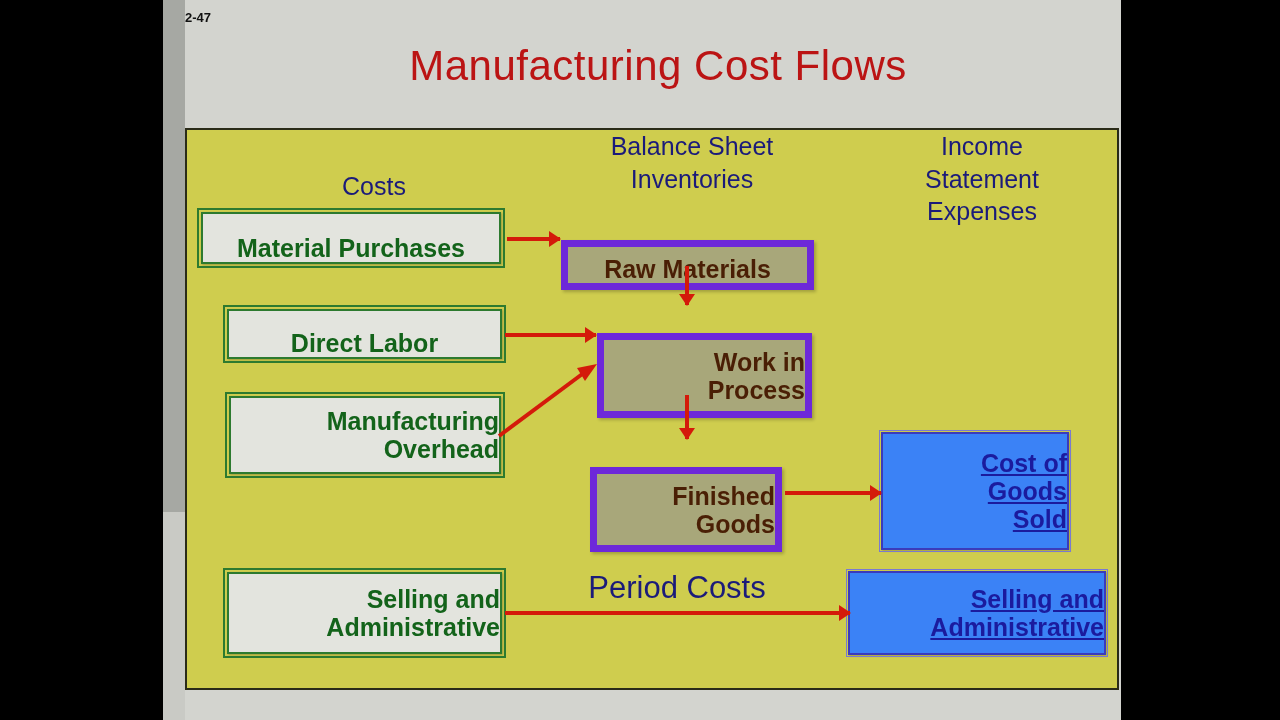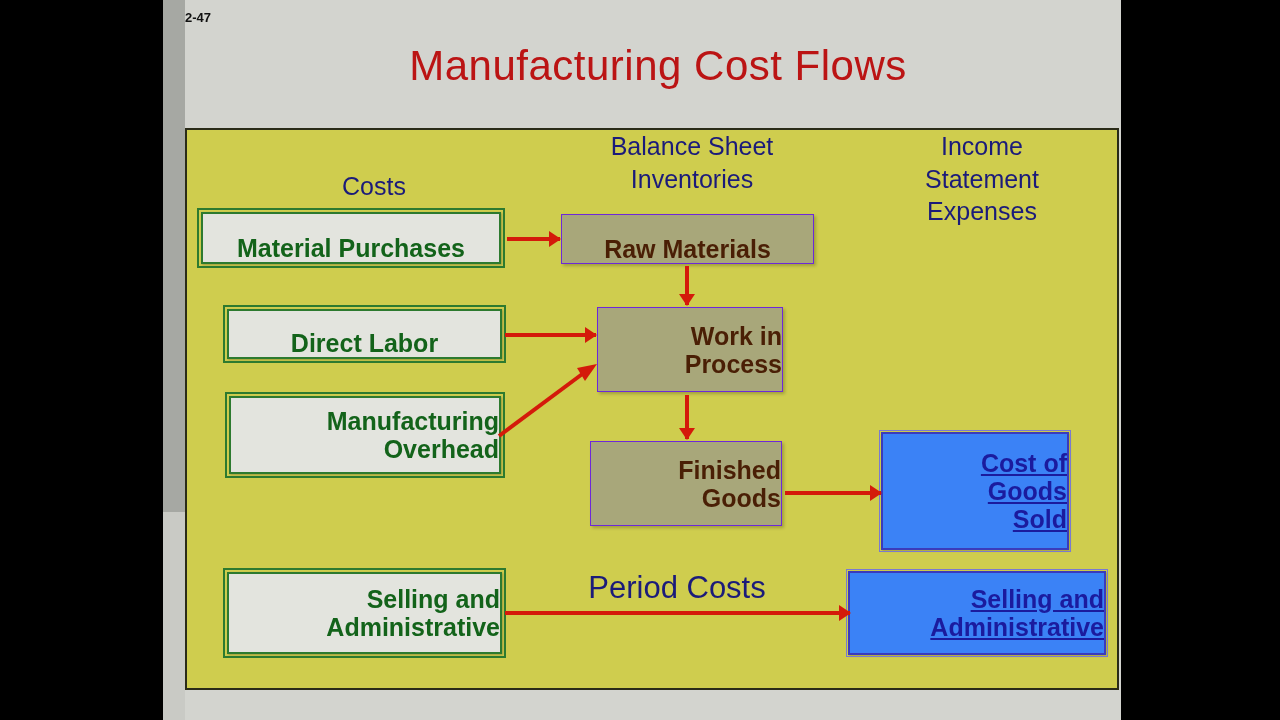--- a/index.html
+++ b/index.html
@@ -86,22 +86,23 @@
     border:2px solid #2d7a2f;
     outline:2px solid #2d7a2f;
     outline-offset:2px;
     box-shadow:1px 1px 2px rgba(0,0,0,.25);
   }
   
   .box-inv{
     background:#a8a77a;
     color:#4a1f05;
     font-size:25px;
-    border:1px solid #6d28d9;
+    border:7px solid #6d28d9;
     box-shadow:2px 2px 3px rgba(0,0,0,.22);
+    margin-top:26px;
   }
   
   .box-is{
     background:#3b82f6;
     color:#1b1b9e;
     font-size:25px;
     border:2px solid #3b3bbb;
     outline:1px solid #7a7ad0;
     outline-offset:1px;
     box-shadow:1px 1px 2px rgba(0,0,0,.22);
@@ -180,21 +181,21 @@
 
       <div class="box box-cost" style="left:40px;top:442px;width:275px;height:82px;flex-direction:column;">
         <div>Selling and</div>
         <div>Administrative</div>
       </div>
 
       <div class="box box-inv" style="left:374px;top:84px;width:253px;height:50px;">
         <span>Raw Materials</span>
       </div>
 
-      <div class="box box-inv" style="left:410px;top:177px;width:186px;height:85px;flex-direction:column;padding-left:40px;">
+      <div class="box box-inv" style="left:410px;top:177px;width:215px;height:85px;flex-direction:column;padding-left:40px;">
         <div>Work in</div>
         <div>Process</div>
       </div>
 
       <div class="box box-inv" style="left:403px;top:311px;width:192px;height:85px;flex-direction:column;">
         <div>Finished</div>
         <div>Goods</div>
       </div>
 
       <div class="box box-is" style="left:694px;top:302px;width:188px;height:118px;flex-direction:column;">

